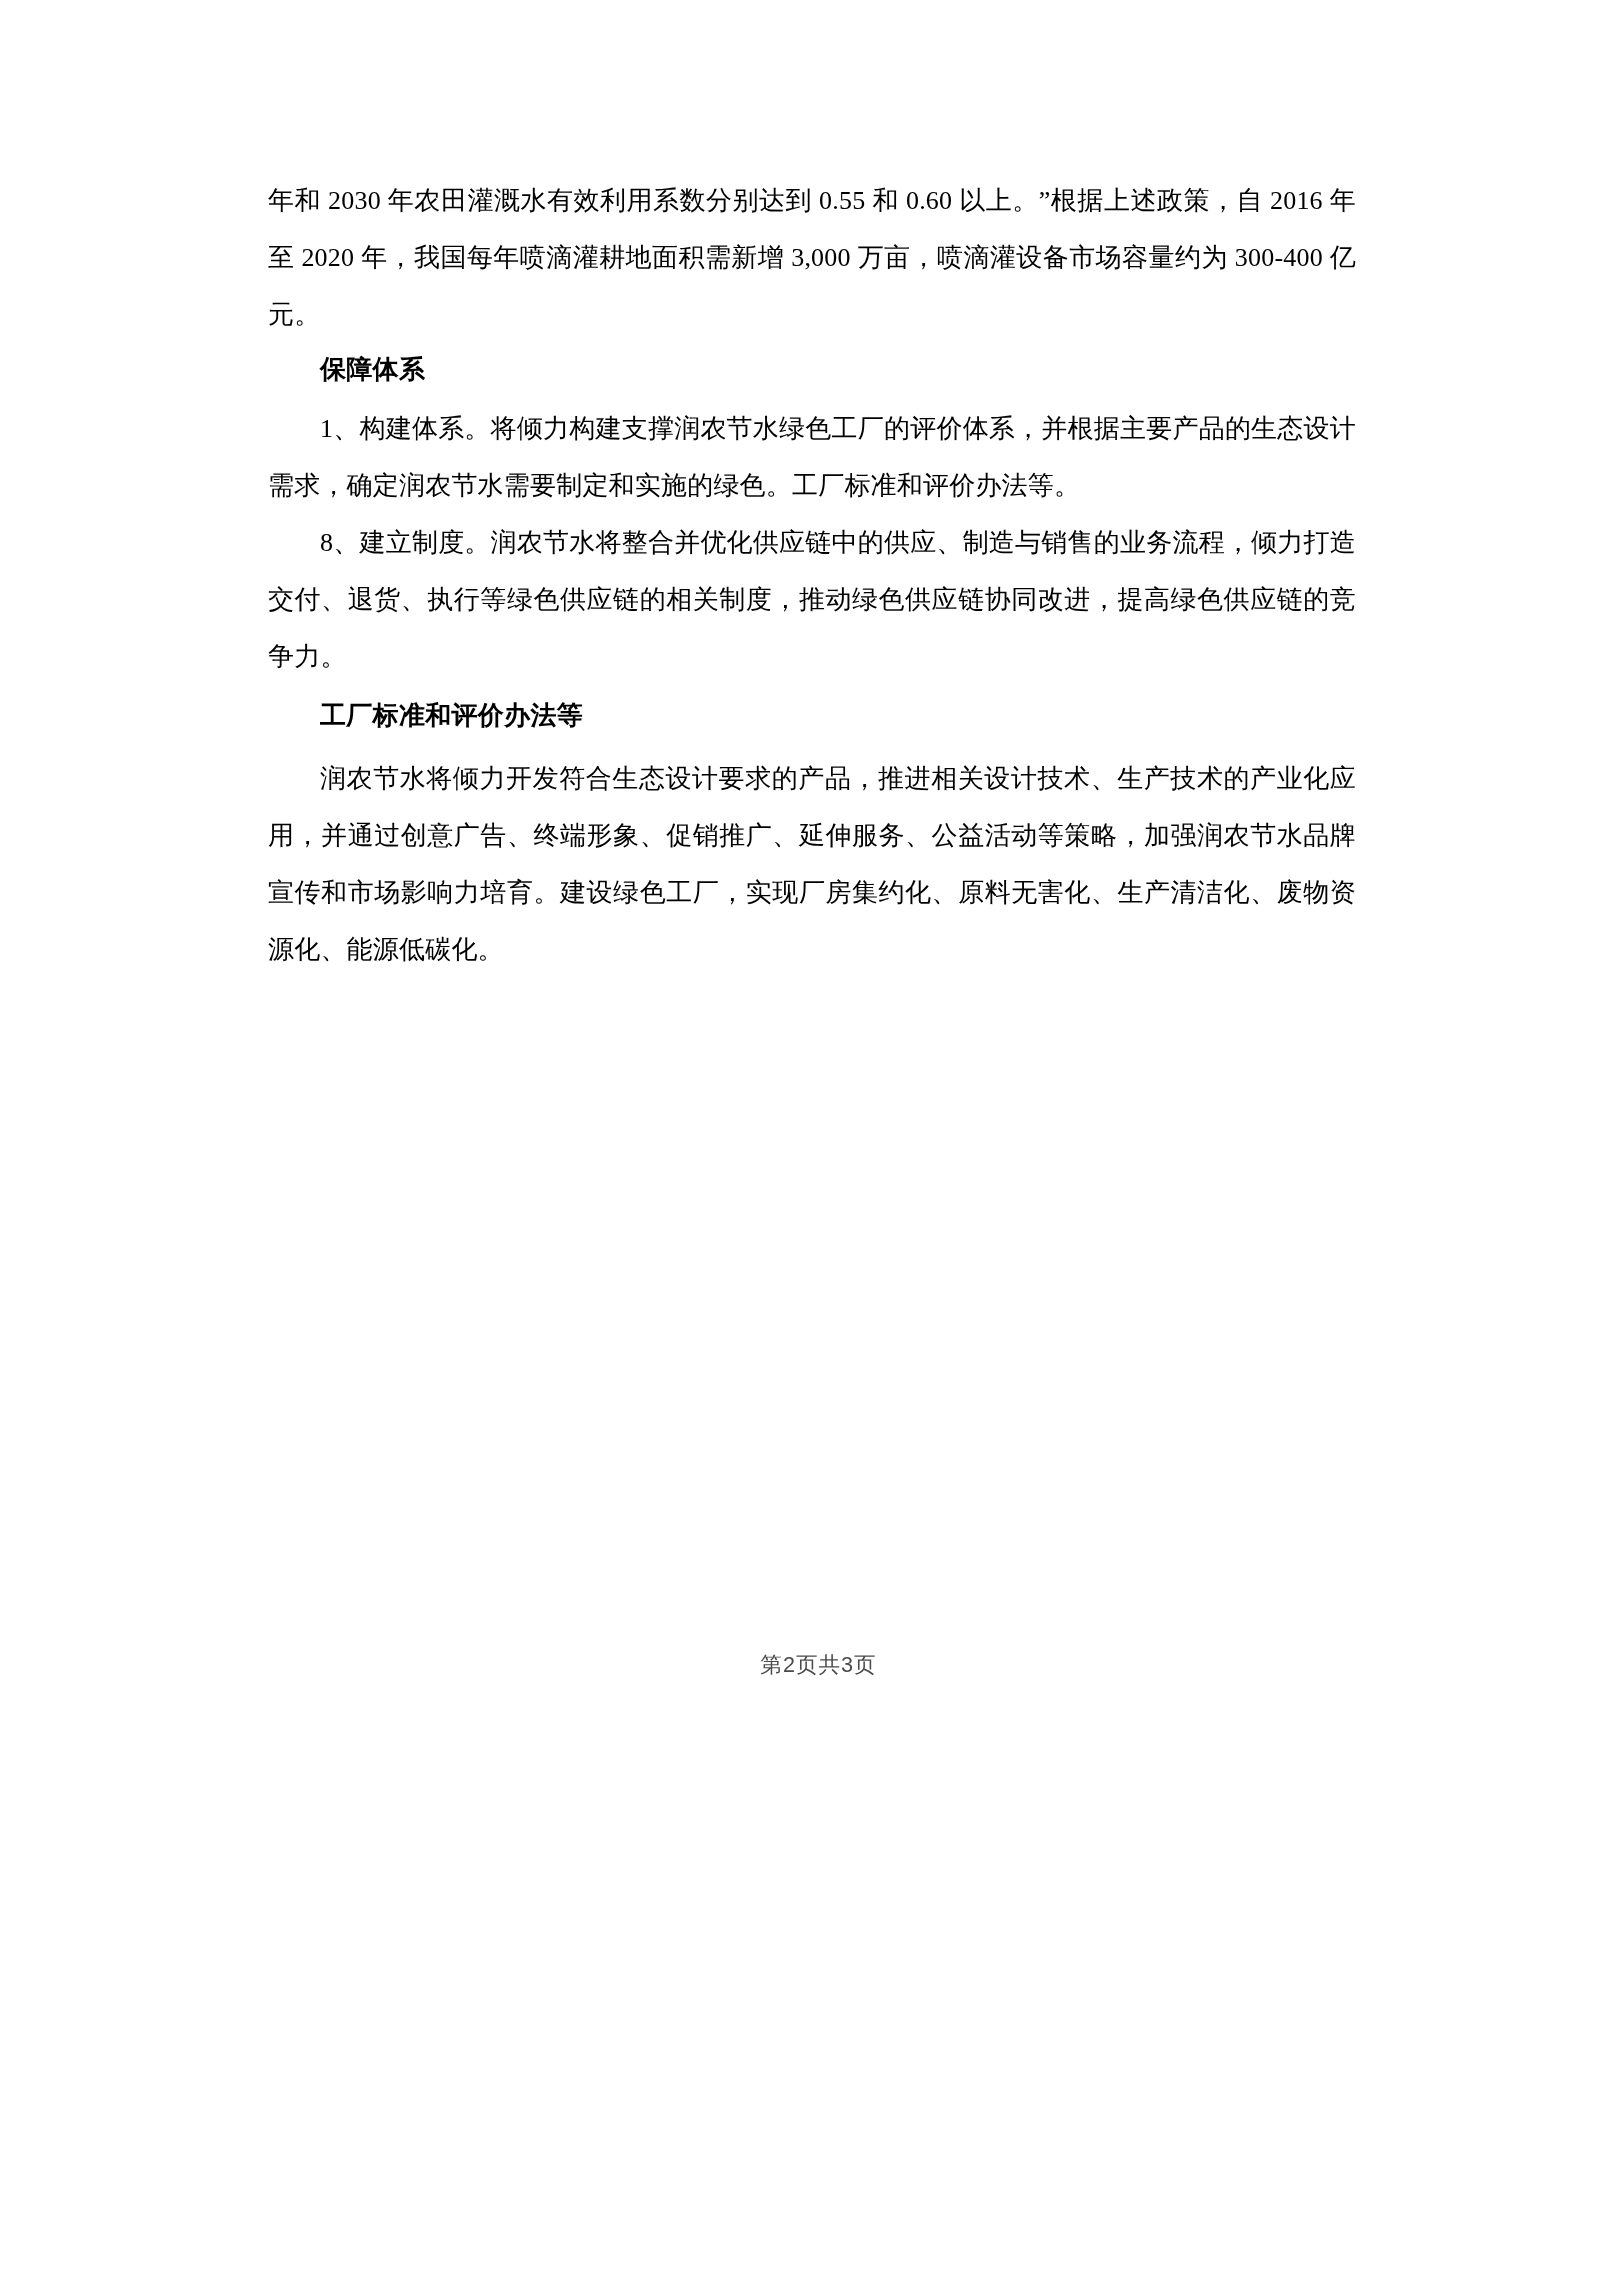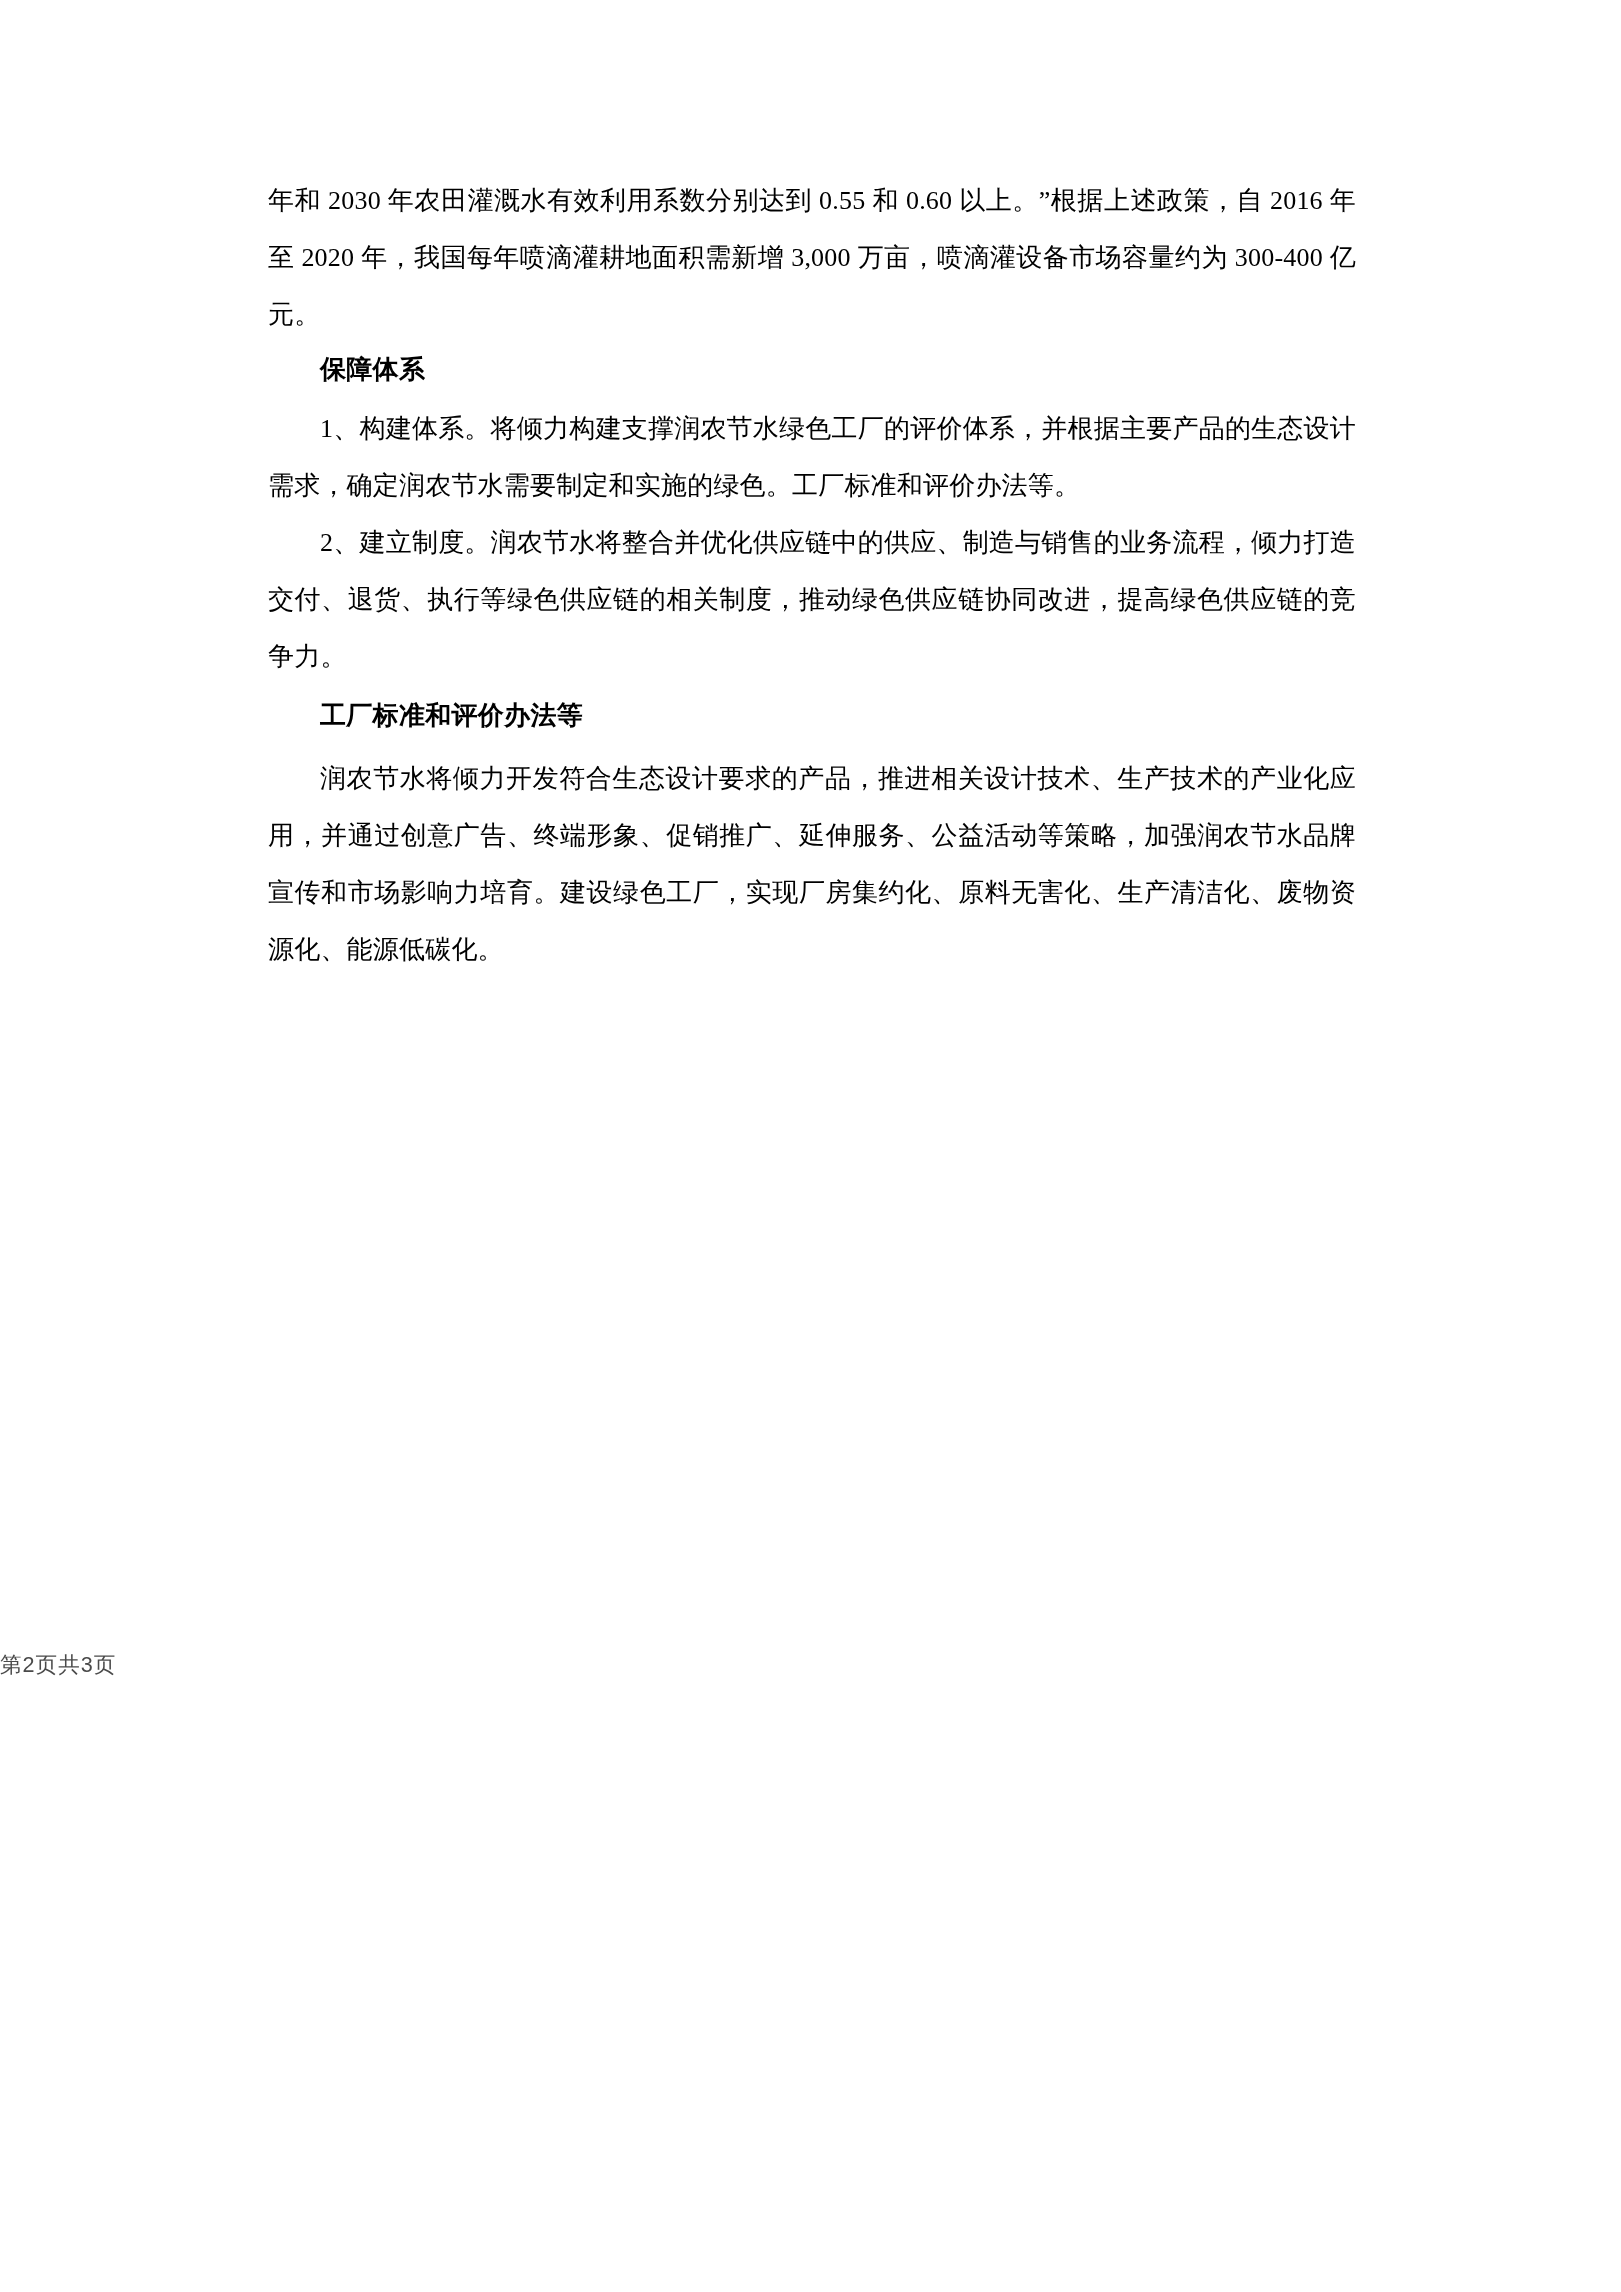--- a/index.html
+++ b/index.html
@@ -43,43 +43,43 @@
     font-size: 26px;
     line-height: 57px;
     font-weight: bold;
     text-indent: 52px;
     letter-spacing: 0.3px;
     font-family: Liberation Mono, monospace;
   }
   .gap-sm { height: 3.9px; }
   .footer {
     position: absolute;
-    left: 0;
+    left: 16px;
     right: 0;
     bottom: 45px;
-    text-align: left;
+    text-align: center;
     font-size: 21.6px;
     color: #4a4a4a;
     letter-spacing: 1px;
     font-family: "Liberation Sans", "DejaVu Sans", sans-serif;
   }
 </style>
 </head>
 <body>
 
 <div class="page">
   <div class="content">
 
     <p class="body">年和 2030 年农田灌溉水有效利用系数分别达到 0.55 和 0.60 以上。”根据上述政策，自 2016 年至 2020 年，我国每年喷滴灌耕地面积需新增 3,000 万亩，喷滴灌设备市场容量约为 300-400 亿元。</p>
 
     <h3 class="heading">保障体系</h3>
 
     <p class="indent">1、构建体系。将倾力构建支撑润农节水绿色工厂的评价体系，并根据主要产品的生态设计需求，确定润农节水需要制定和实施的绿色。工厂标准和评价办法等。</p>
 
-    <p class="indent">2、建立制度。润农节水将整合并优化供应链中的供应、制造与销售的业务流程，倾力打造交付、退货、执行等绿色供应链的相关制度，推动绿色供应链协同改进，提高绿色供应链的竞争力。</p>
+    <p class="indent">8、建立制度。润农节水将整合并优化供应链中的供应、制造与销售的业务流程，倾力打造交付、退货、执行等绿色供应链的相关制度，推动绿色供应链协同改进，提高绿色供应链的竞争力。</p>
 
 
 
     <div class="gap-sm"></div>
 
 
     <h3 class="heading">工厂标准和评价办法等</h3>
 
     <div class="gap-sm"></div>
 

